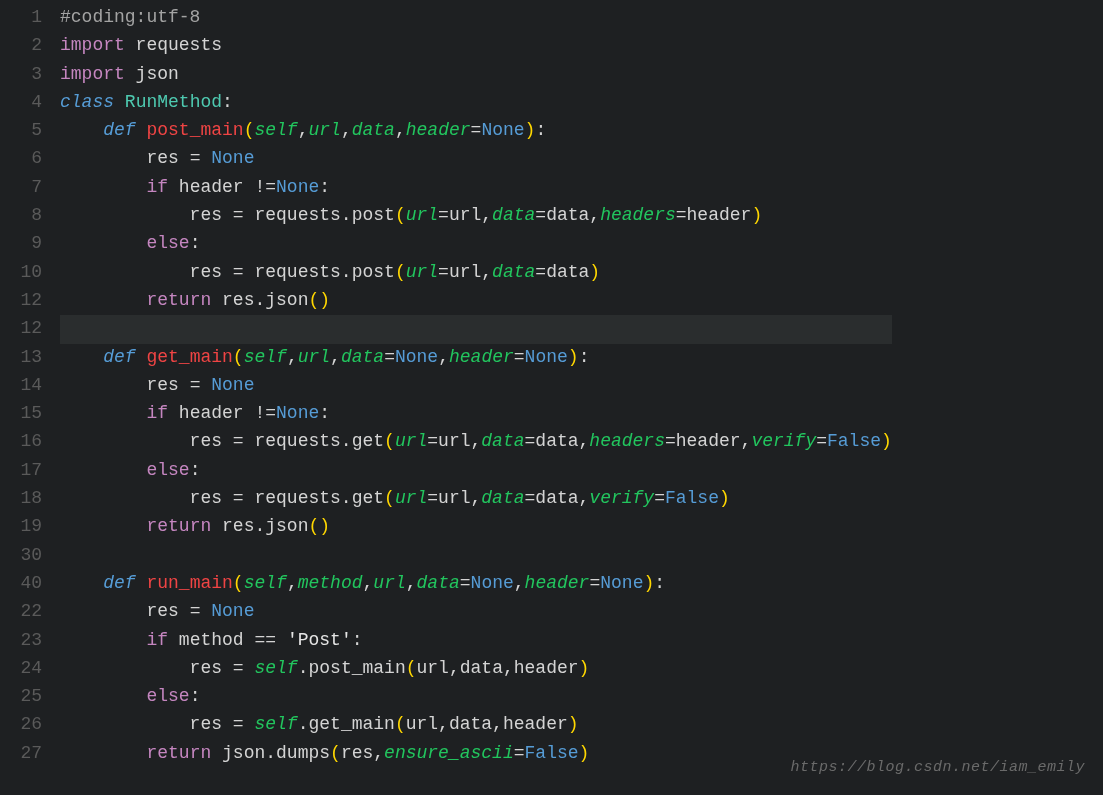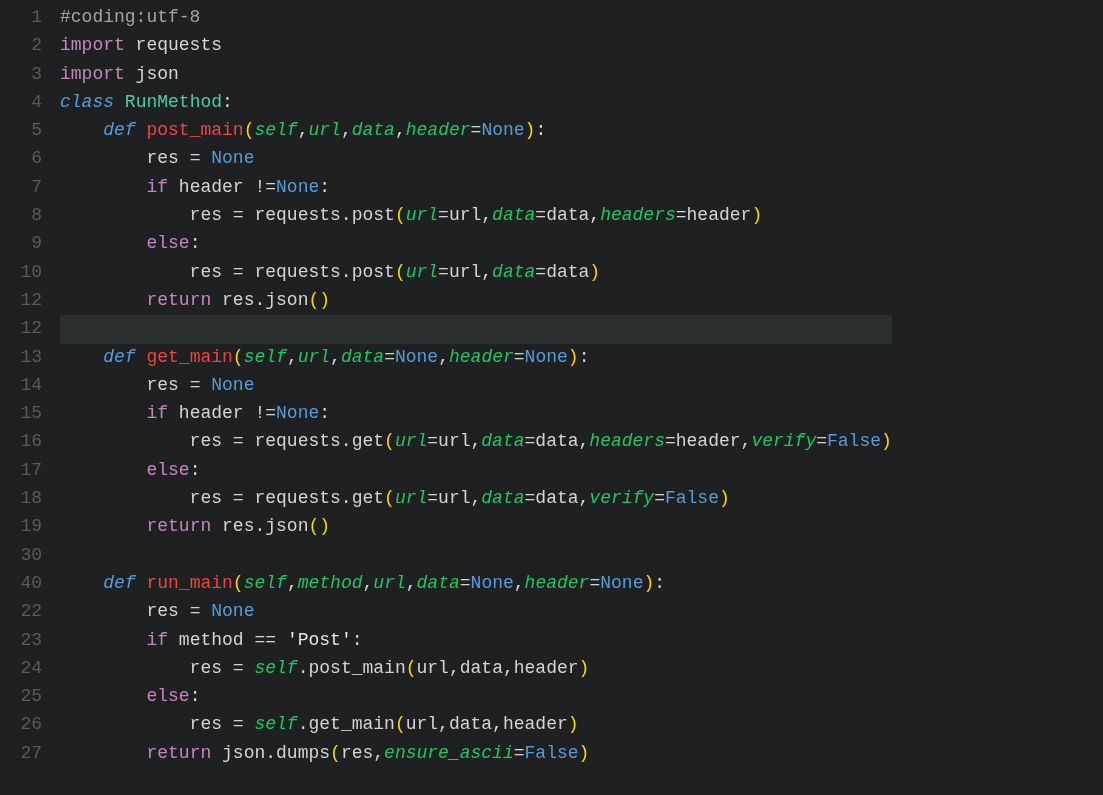--- a/index.html
+++ b/index.html
@@ -51,13 +51,14 @@
       <div>30</div>
       <div>40</div>
       <div>22</div>
       <div>23</div>
       <div>24</div>
       <div>25</div>
       <div>26</div>
       <div>27</div>
     </div>
   <div class="code" id="code"><div class="line"><span class="cm">#coding:utf-8</span></div><div class="line"><span class="kw">import</span><span class="va"> requests</span></div><div class="line"><span class="kw">import</span><span class="va"> json</span></div><div class="line"><span class="cls">class</span><span class="va"> </span><span class="nm">RunMethod</span><span class="va">:</span></div><div class="line"><span class="va">    </span><span class="cls">def</span><span class="va"> </span><span class="fn">post_main</span><span class="pn">(</span><span class="par">self</span><span class="va">,</span><span class="par">url</span><span class="va">,</span><span class="par">data</span><span class="va">,</span><span class="par">header</span><span class="va">=</span><span class="cn">None</span><span class="pn">)</span><span class="va">:</span></div><div class="line"><span class="va">        res </span><span class="op">=</span><span class="va"> </span><span class="cn">None</span></div><div class="line"><span class="va">        </span><span class="kw">if</span><span class="va"> header </span><span class="op">!=</span><span class="cn">None</span><span class="va">:</span></div><div class="line"><span class="va">            res </span><span class="op">=</span><span class="va"> requests.post</span><span class="pn">(</span><span class="par">url</span><span class="va">=url,</span><span class="par">data</span><span class="va">=data,</span><span class="par">headers</span><span class="va">=header</span><span class="pn">)</span></div><div class="line"><span class="va">        </span><span class="kw">else</span><span class="va">:</span></div><div class="line"><span class="va">            res </span><span class="op">=</span><span class="va"> requests.post</span><span class="pn">(</span><span class="par">url</span><span class="va">=url,</span><span class="par">data</span><span class="va">=data</span><span class="pn">)</span></div><div class="line"><span class="va">        </span><span class="kw">return</span><span class="va"> res.json</span><span class="pn">()</span></div><div class="line current"><span class="cursor" style="position: relative;"></span><span class="va"></span></div><div class="line"><span class="va">    </span><span class="cls">def</span><span class="va"> </span><span class="fn">get_main</span><span class="pn">(</span><span class="par">self</span><span class="va">,</span><span class="par">url</span><span class="va">,</span><span class="par">data</span><span class="va">=</span><span class="cn">None</span><span class="va">,</span><span class="par">header</span><span class="va">=</span><span class="cn">None</span><span class="pn">)</span><span class="va">:</span></div><div class="line"><span class="va">        res </span><span class="op">=</span><span class="va"> </span><span class="cn">None</span></div><div class="line"><span class="va">        </span><span class="kw">if</span><span class="va"> header </span><span class="op">!=</span><span class="cn">None</span><span class="va">:</span></div><div class="line"><span class="va">            res </span><span class="op">=</span><span class="va"> requests.get</span><span class="pn">(</span><span class="par">url</span><span class="va">=url,</span><span class="par">data</span><span class="va">=data,</span><span class="par">headers</span><span class="va">=header,</span><span class="par">verify</span><span class="va">=</span><span class="cn">False</span><span class="pn">)</span></div><div class="line"><span class="va">        </span><span class="kw">else</span><span class="va">:</span></div><div class="line"><span class="va">            res </span><span class="op">=</span><span class="va"> requests.get</span><span class="pn">(</span><span class="par">url</span><span class="va">=url,</span><span class="par">data</span><span class="va">=data,</span><span class="par">verify</span><span class="va">=</span><span class="cn">False</span><span class="pn">)</span></div><div class="line"><span class="va">        </span><span class="kw">return</span><span class="va"> res.json</span><span class="pn">()</span></div><div class="line"><span class="va"></span></div><div class="line"><span class="va">    </span><span class="cls">def</span><span class="va"> </span><span class="fn">run_main</span><span class="pn">(</span><span class="par">self</span><span class="va">,</span><span class="par">method</span><span class="va">,</span><span class="par">url</span><span class="va">,</span><span class="par">data</span><span class="va">=</span><span class="cn">None</span><span class="va">,</span><span class="par">header</span><span class="va">=</span><span class="cn">None</span><span class="pn">)</span><span class="va">:</span></div><div class="line"><span class="va">        res </span><span class="op">=</span><span class="va"> </span><span class="cn">None</span></div><div class="line"><span class="va">        </span><span class="kw">if</span><span class="va"> method </span><span class="op">==</span><span class="va"> </span><span class="st">'Post'</span><span class="va">:</span></div><div class="line"><span class="va">            res </span><span class="op">=</span><span class="va"> </span><span class="par">self</span><span class="va">.post_main</span><span class="pn">(</span><span class="va">url,data,header</span><span class="pn">)</span></div><div class="line"><span class="va">        </span><span class="kw">else</span><span class="va">:</span></div><div class="line"><span class="va">            res </span><span class="op">=</span><span class="va"> </span><span class="par">self</span><span class="va">.get_main</span><span class="pn">(</span><span class="va">url,data,header</span><span class="pn">)</span></div><div class="line"><span class="va">        </span><span class="kw">return</span><span class="va"> json.dumps</span><span class="pn">(</span><span class="va">res,</span><span class="par">ensure_ascii</span><span class="va">=</span><span class="cn">False</span><span class="pn">)</span></div></div>
+  <div class="watermark">https://blog.csdn.net/iam_emily</div>
 </div>
 
 </body></html>

